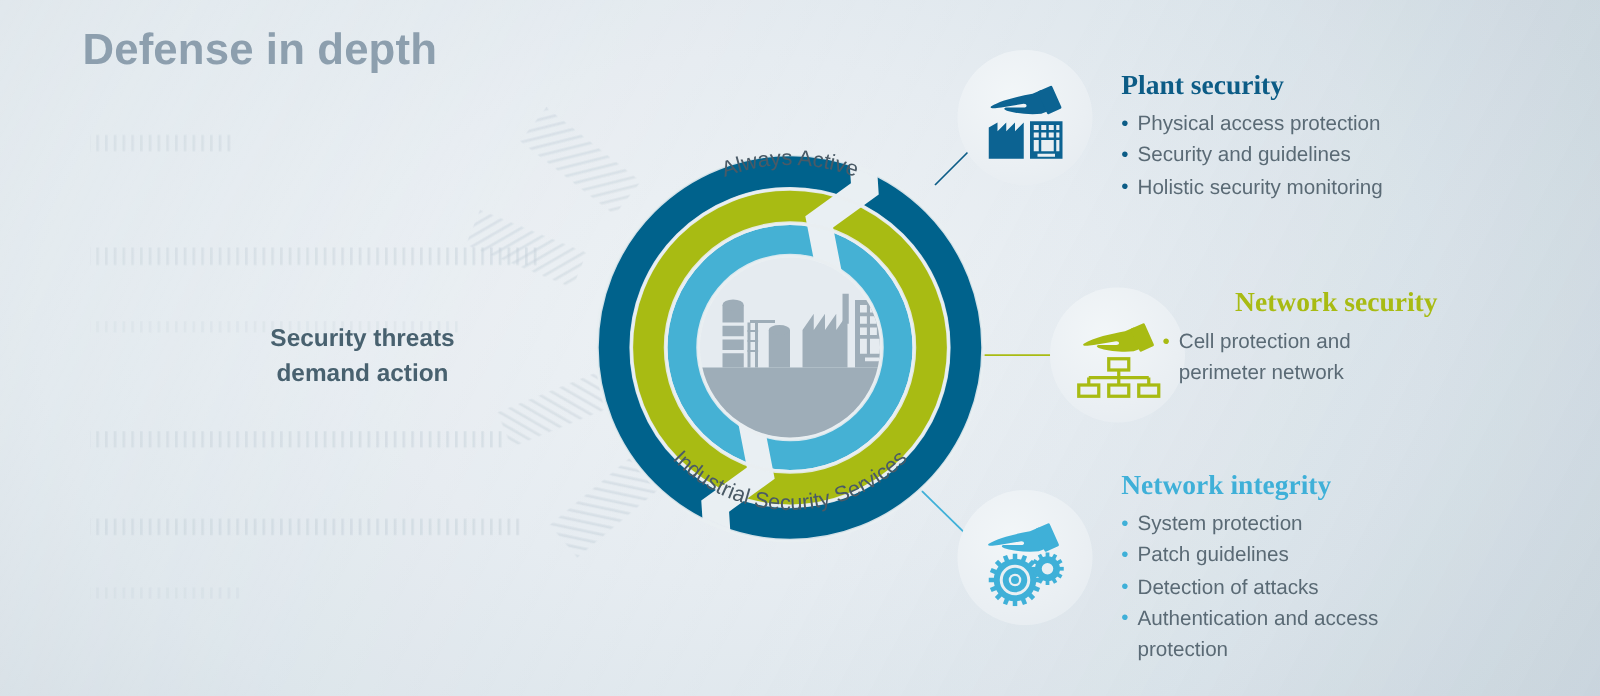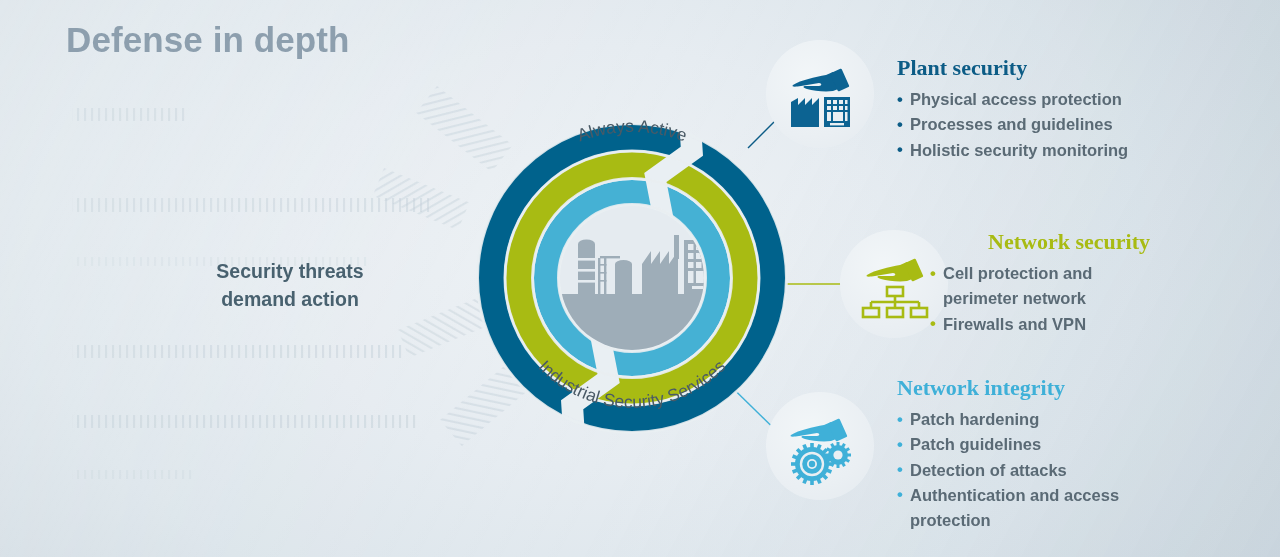--- a/index.html
+++ b/index.html
@@ -57,21 +57,20 @@
     margin: 0 0 6px 0;
     font-size: 22px;
     font-weight: bold;
     line-height: 1.2;
     font-family: Liberation Serif, serif;
   }
   .block ul {
     margin: 0;
     padding: 0;
     list-style: none;
-    font-weight: bold;
   }
   .block li {
     font-size: 16.5px;
     color: #5a6a75;
     line-height: 1.52;
     padding-left: 13px;
     position: relative;
   }
   .block li::before {
     content: "\2022";
@@ -353,36 +352,35 @@
           <circle cx="0" cy="0" r="4.6" fill="#e9eff3"></circle>
         </g>
       </g>
     </svg>
   </div>
 
   <div class="block" id="block-plant">
     <h3>Plant security</h3>
     <ul>
       <li>Physical access protection</li>
-      <li>Processes and guidelines</li>
+      <li>Security and guidelines</li>
       <li>Holistic security monitoring</li>
     </ul>
   </div>
 
   <div class="block" id="block-network">
     <h3>Network security</h3>
     <ul>
       <li>Cell protection and perimeter network</li>
-      <li>Firewalls and VPN</li>
     </ul>
   </div>
 
   <div class="block" id="block-system">
     <h3>Network integrity</h3>
     <ul>
-      <li>Patch hardening</li>
+      <li>System protection</li>
       <li>Patch guidelines</li>
       <li>Detection of attacks</li>
       <li>Authentication and access protection</li>
     </ul>
   </div>
 
 </div>
 
 </body></html>

